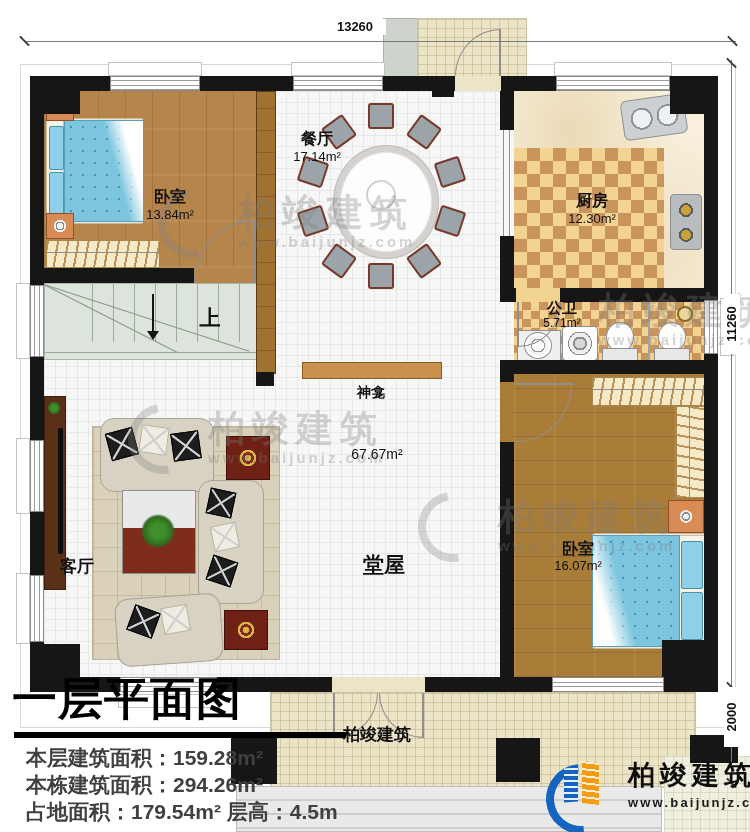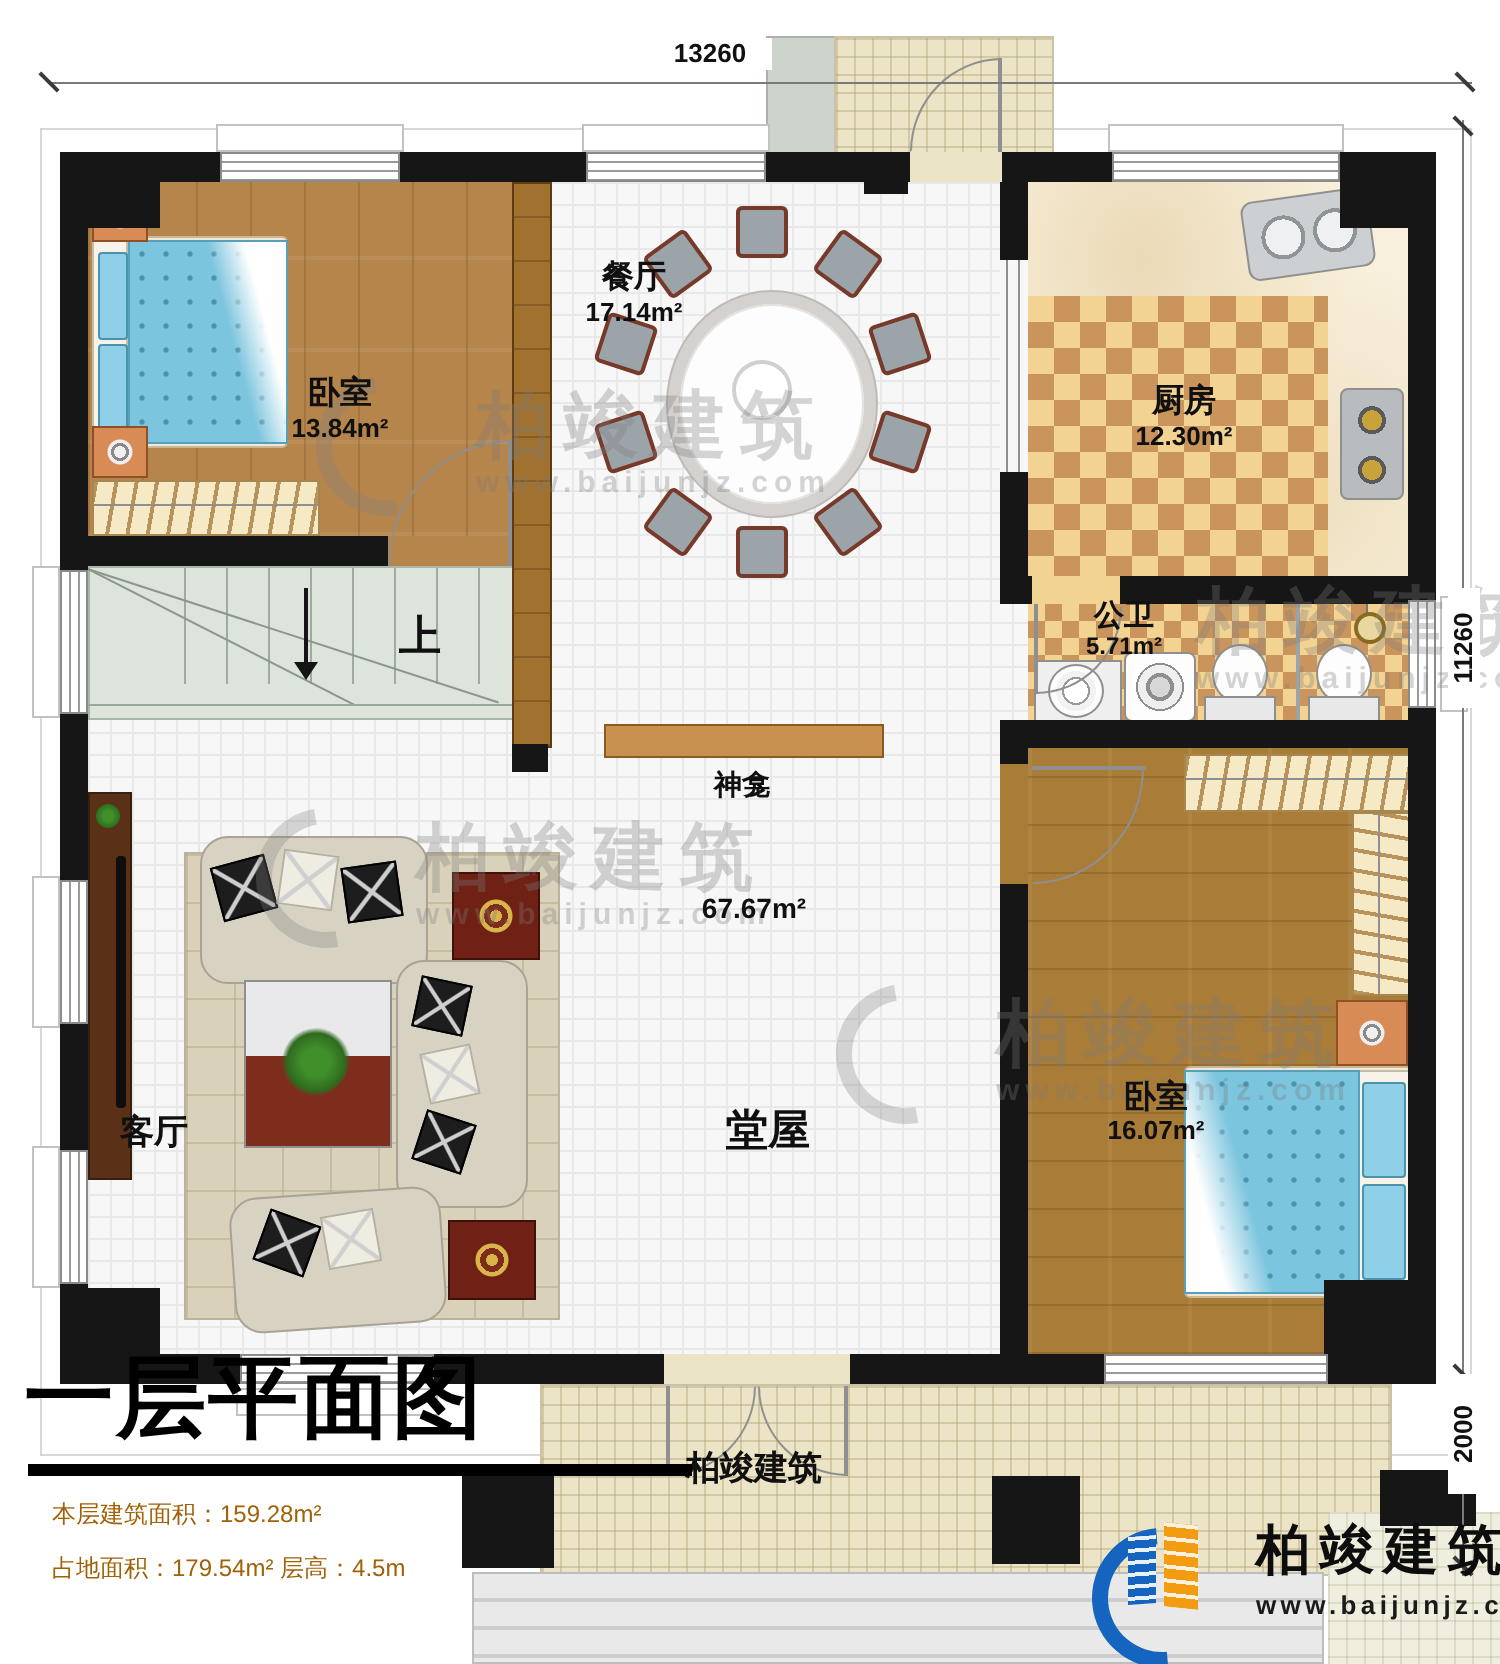--- a/index.html
+++ b/index.html
@@ -36,21 +36,21 @@
     background-image:repeating-linear-gradient(to bottom,transparent 0 3.5px,#9a9a9a 3.5px 4.5px);}
   .win-v{position:absolute;z-index:4;background:#fff;border:1px solid #8a8a8a;
     background-image:repeating-linear-gradient(to right,transparent 0 3.5px,#9a9a9a 3.5px 4.5px);}
   .sill{position:absolute;z-index:2;background:#fff;border:1px solid #c2c2c2;}
   .gap{position:absolute;z-index:4;}
   .arc{position:absolute;z-index:5;box-sizing:border-box;border:1px solid #8f8f8f;border-color:transparent;background:transparent;}
   .leaf{position:absolute;z-index:5;background:#8f8f8f;}
   
   .lbl{position:absolute;z-index:7;transform:translate(-50%,-50%);color:#101010;font-weight:900;
        white-space:nowrap;text-align:center;}
-  .sub{font-size:13px;font-weight:700;}
+  .sub{font-size:13px;font-weight:400;}
   
   .furn{position:absolute;z-index:2;}
   .chair{position:absolute;z-index:2;width:22px;height:22px;background:#9ba4a9;border:2px solid #77392a;border-radius:3px;}
   .stand{position:absolute;z-index:2;background:#d98b56;border:1px solid #8f4f28;
     background-image:radial-gradient(circle at center,#f0f0f0 0 3px,#8a8a8a 3px 4.5px,#efefef 4.5px 6px,transparent 6.5px);}
   .pillow{position:absolute;z-index:2;background:#1d1d1d;border:1px solid #000;
     background-image:linear-gradient(45deg,transparent 46%,#cfcfcf 48%,#cfcfcf 52%,transparent 54%),
                      linear-gradient(-45deg,transparent 46%,#cfcfcf 48%,#cfcfcf 52%,transparent 54%);}
   .pillow.lt{background-color:#efece2;border-color:#b5b0a0;}
   .sofa{position:absolute;z-index:2;background:#d8d2c3;border:1.5px solid #aaa294;border-radius:14px;}
@@ -81,21 +81,21 @@
   .wm-site{font-size:15px;font-weight:800;letter-spacing:3px;color:rgba(125,125,125,.32);line-height:1.4;}
   
   .dimline{position:absolute;z-index:8;background:#7a7a7a;}
   .tick{position:absolute;z-index:8;width:13px;height:2px;background:#3a3a3a;transform:rotate(45deg);}
   .dimtxt{position:absolute;z-index:8;font-size:13px;font-weight:800;color:#111;background:#fff;
     text-align:center;line-height:16px;}
   
   .tb-title{font-size:45px;font-weight:900;color:#000;letter-spacing:1px;line-height:1;}
   .tb-scale{font-size:33px;font-weight:700;color:#000;line-height:1;}
   .tb-rule{position:absolute;background:#000;}
-  .tb-stat{font-size:12px;font-weight:400;color:#a16207;line-height:27px;white-space:nowrap;}
+  .tb-stat{font-size:21px;font-weight:700;color:#404040;line-height:27px;white-space:nowrap;}
   
   .logo-name{font-size:27px;font-weight:900;letter-spacing:5px;color:#0d0d0d;line-height:1;}
   .logo-site{font-size:13px;font-weight:800;letter-spacing:2.2px;color:#1a1a1a;line-height:1;margin-top:7px;}
 </style>
 </head>
 <body>
 
 <div class="plan">
 
   <div class="abs" style="left:20px;top:64px;width:714px;height:662px;border:1px solid #d8d8d8;z-index:0;"></div>
@@ -324,20 +324,21 @@
   <div class="dimtxt" style="left:702px;top:316px;width:60px;transform:rotate(-90deg);">11260</div>
   <div class="dimtxt" style="left:702px;top:709px;width:60px;transform:rotate(-90deg);">2000</div>
 
   <div class="abs z-top" style="left:12px;top:676px;width:340px;height:152px;">
     <div style="display:flex;align-items:flex-end;gap:16px;">
       <span class="tb-title">一层平面图</span>
     </div>
     <div class="tb-rule" style="left:2px;top:56px;width:332px;height:6px;"></div>
     <div style="position:absolute;left:14px;top:68px;">
       <div class="tb-stat">本层建筑面积：159.28m²</div>
+      <div class="tb-stat">本栋建筑面积：294.26m²</div>
       <div class="tb-stat">占地面积：179.54m²  层高：4.5m</div>
     </div>
   </div>
 
   <div class="abs z-top" style="left:546px;top:754px;width:202px;height:72px;">
     <div style="position:absolute;left:0;top:2px;width:72px;height:68px;">
       <div style="position:absolute;left:0;top:8px;width:54px;height:54px;border:8px solid #1565c0;border-radius:50%;
                   border-top-color:transparent;border-right-color:transparent;transform:rotate(40deg);"></div>
       <div style="position:absolute;left:18px;top:12px;width:14px;height:34px;background:#1565c0;transform:skewY(-4deg);
                   background-image:repeating-linear-gradient(to bottom,rgba(255,255,255,.9) 0 2px,transparent 2px 6px);"></div>

